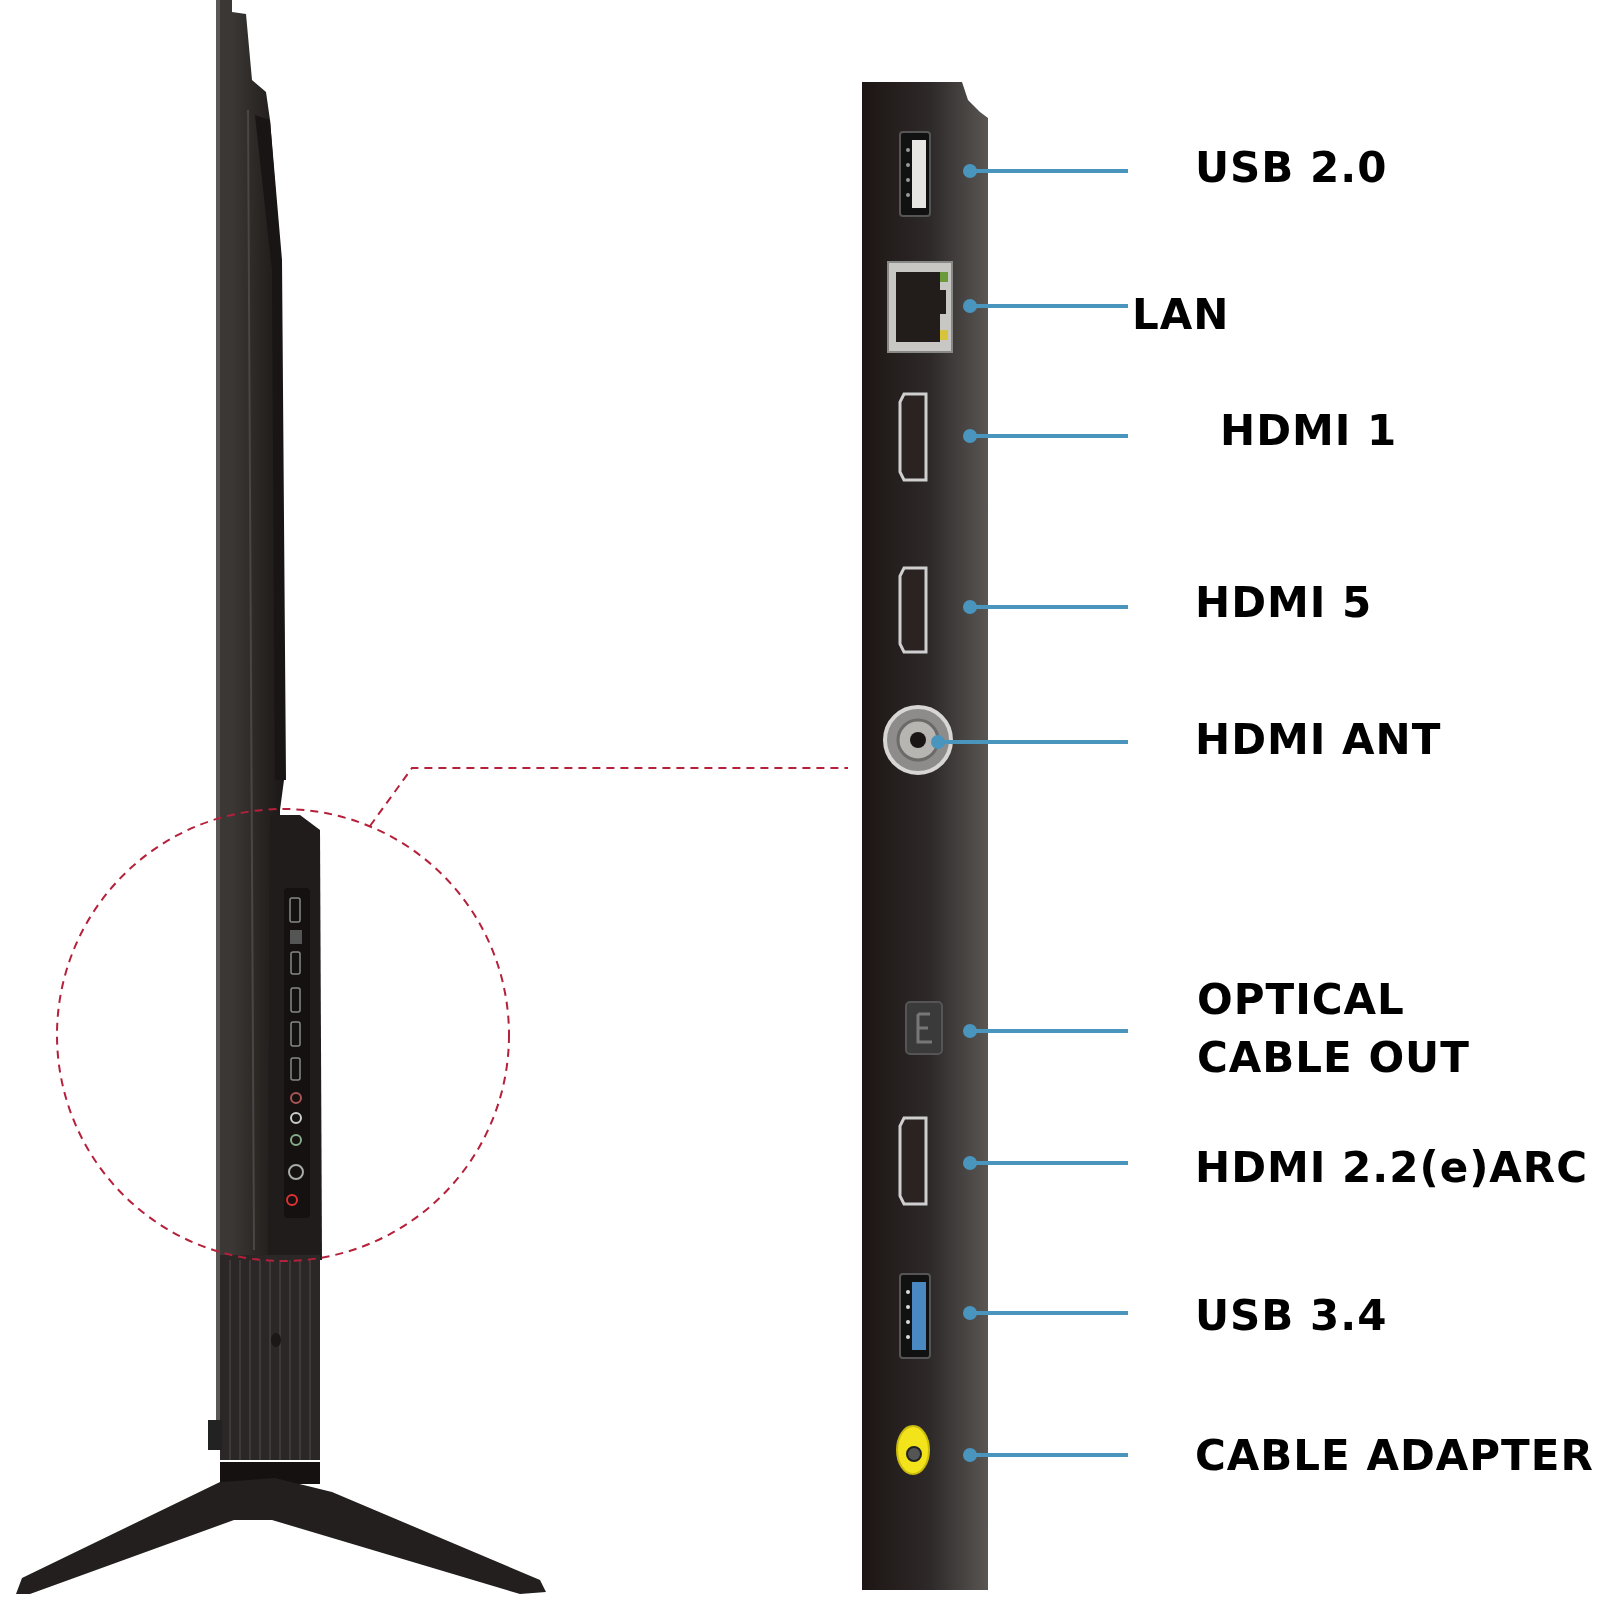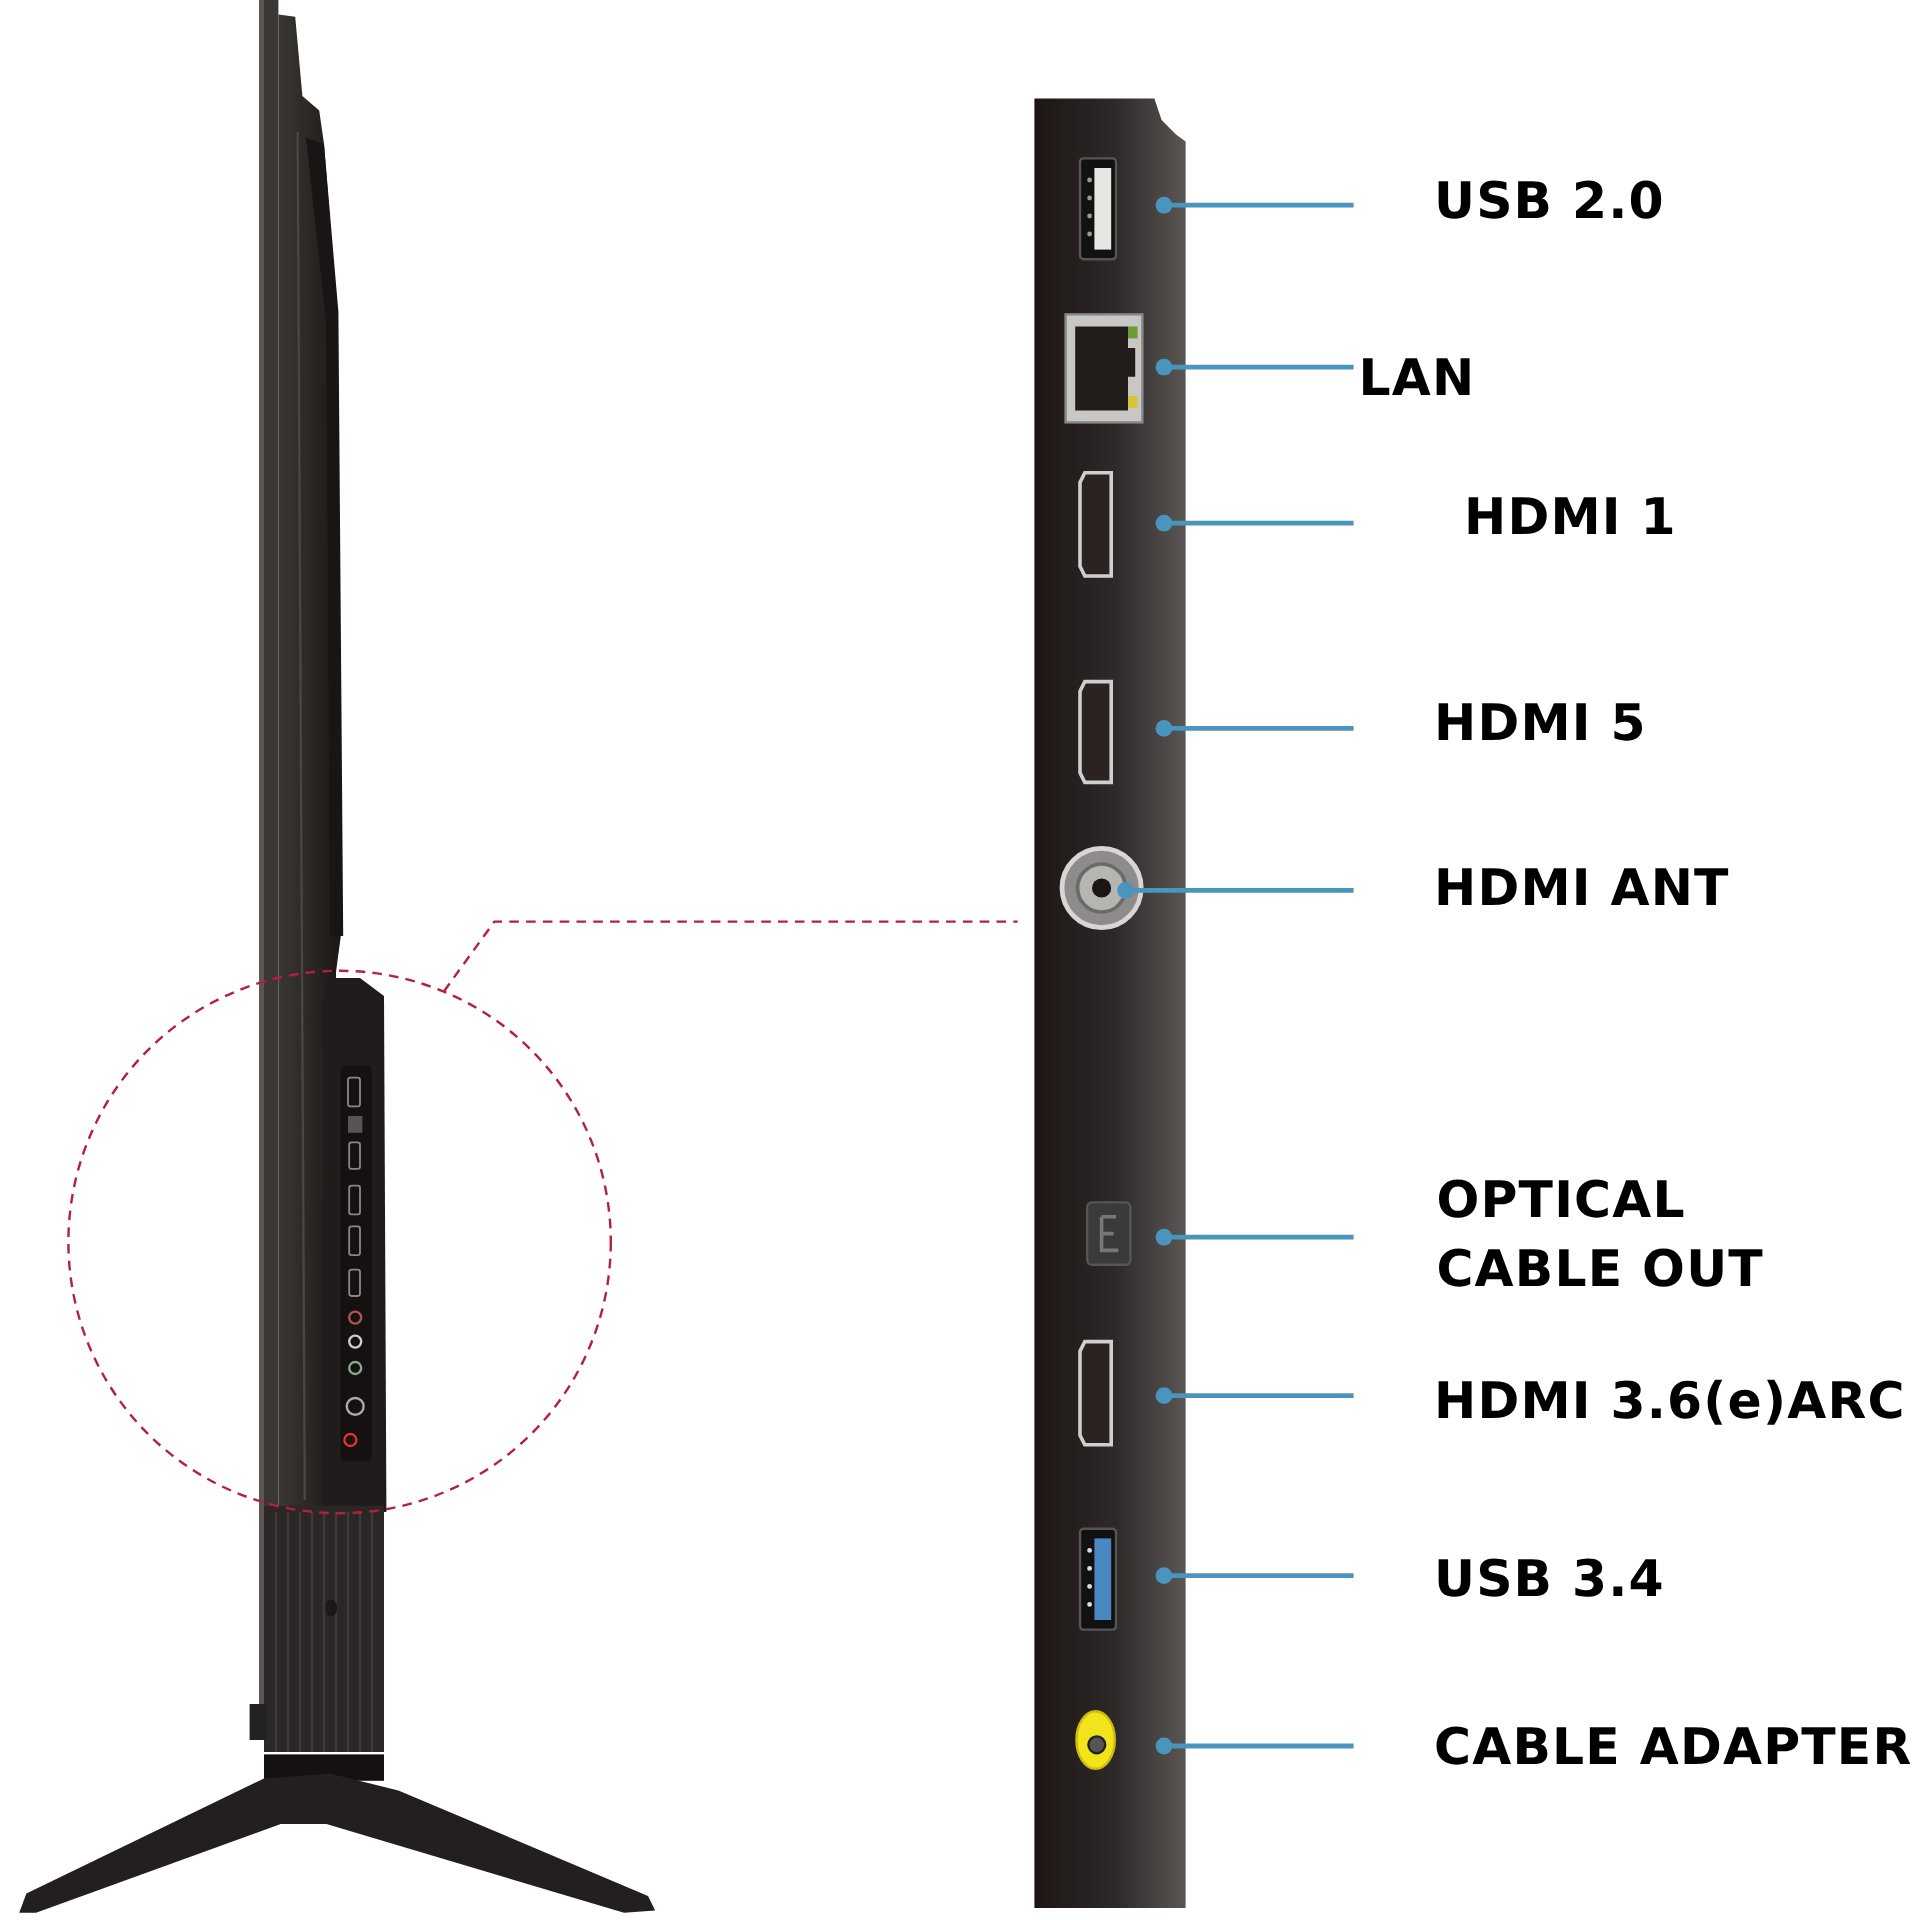--- a/index.html
+++ b/index.html
@@ -158,15 +158,15 @@
   </g>
 </svg>
 
 <div class="label" style="left:1195px;top:140px;">USB 2.0</div>
 <div class="label" style="left:1132px;top:276px;margin-top:11px;">LAN</div>
 <div class="label" style="left:1193px;top:403px;margin-left:27px;">HDMI 1</div>
 <div class="label" style="left:1195px;top:575px;">HDMI 5</div>
 <div class="label" style="left:1195px;top:712px;">HDMI ANT</div>
 <div class="label" style="left:1197px;top:972px;text-align:center;">OPTICAL</div>
 <div class="label" style="left:1197px;top:1030px;">CABLE OUT</div>
-<div class="label" style="left:1195px;top:1140px;">HDMI 3.6(e)ARC</div>
+<div class="label" style="left:1195px;top:1140px;">HDMI 2.2(e)ARC</div>
 <div class="label" style="left:1195px;top:1288px;">USB 3.4</div>
 <div class="label" style="left:1195px;top:1428px;">CABLE ADAPTER</div>
 
 </body></html>

